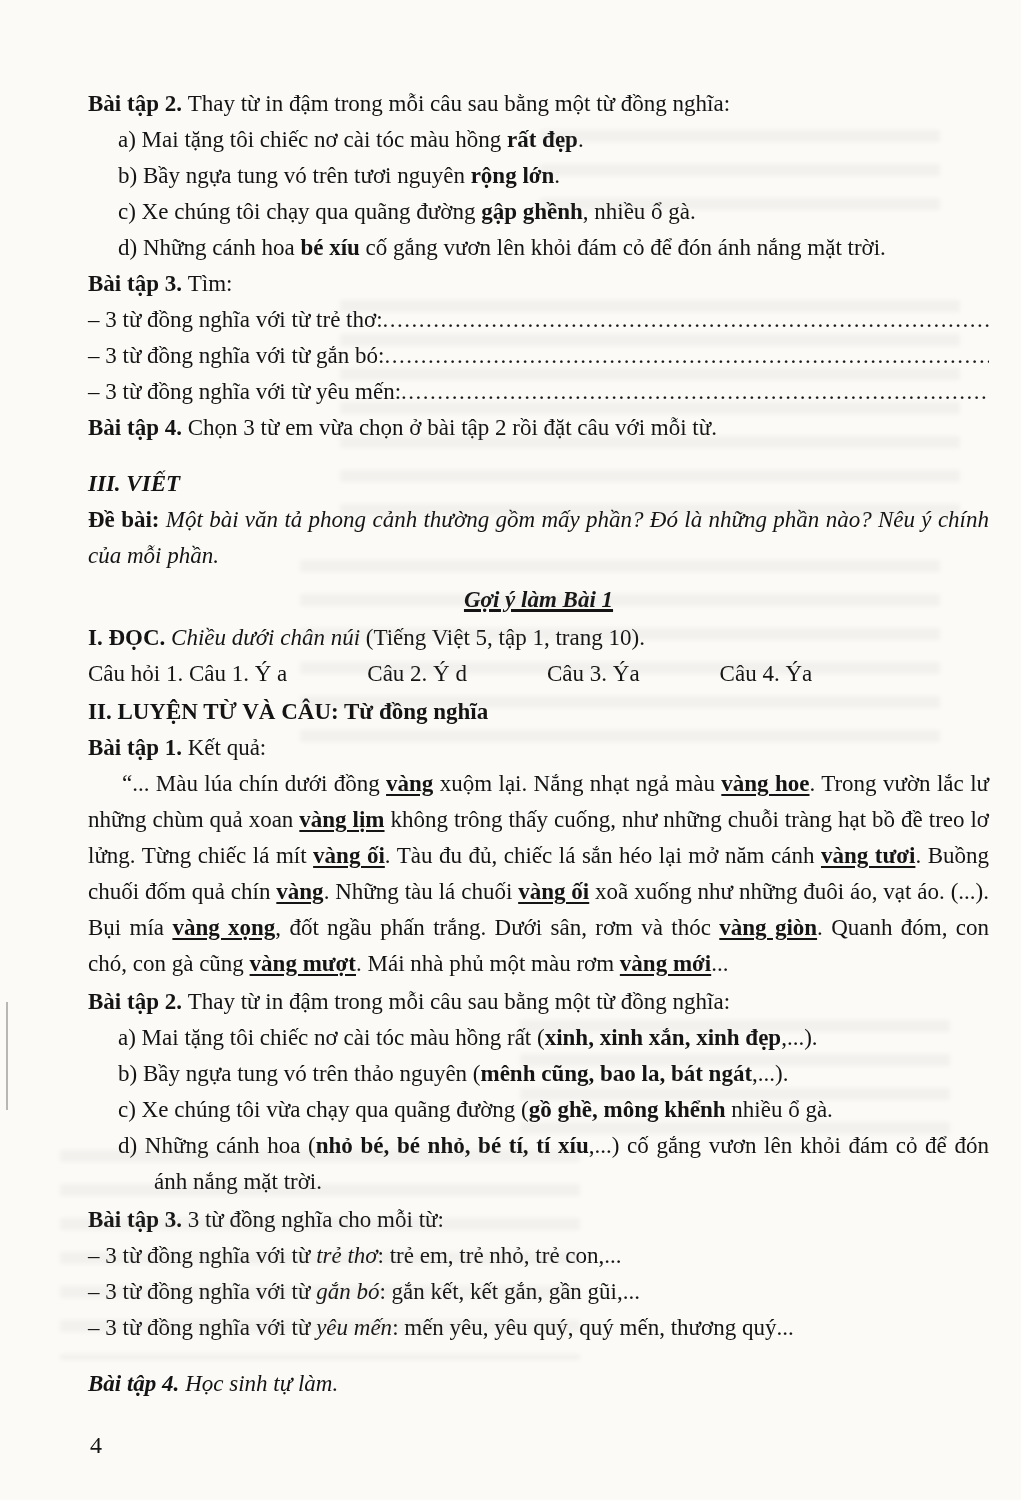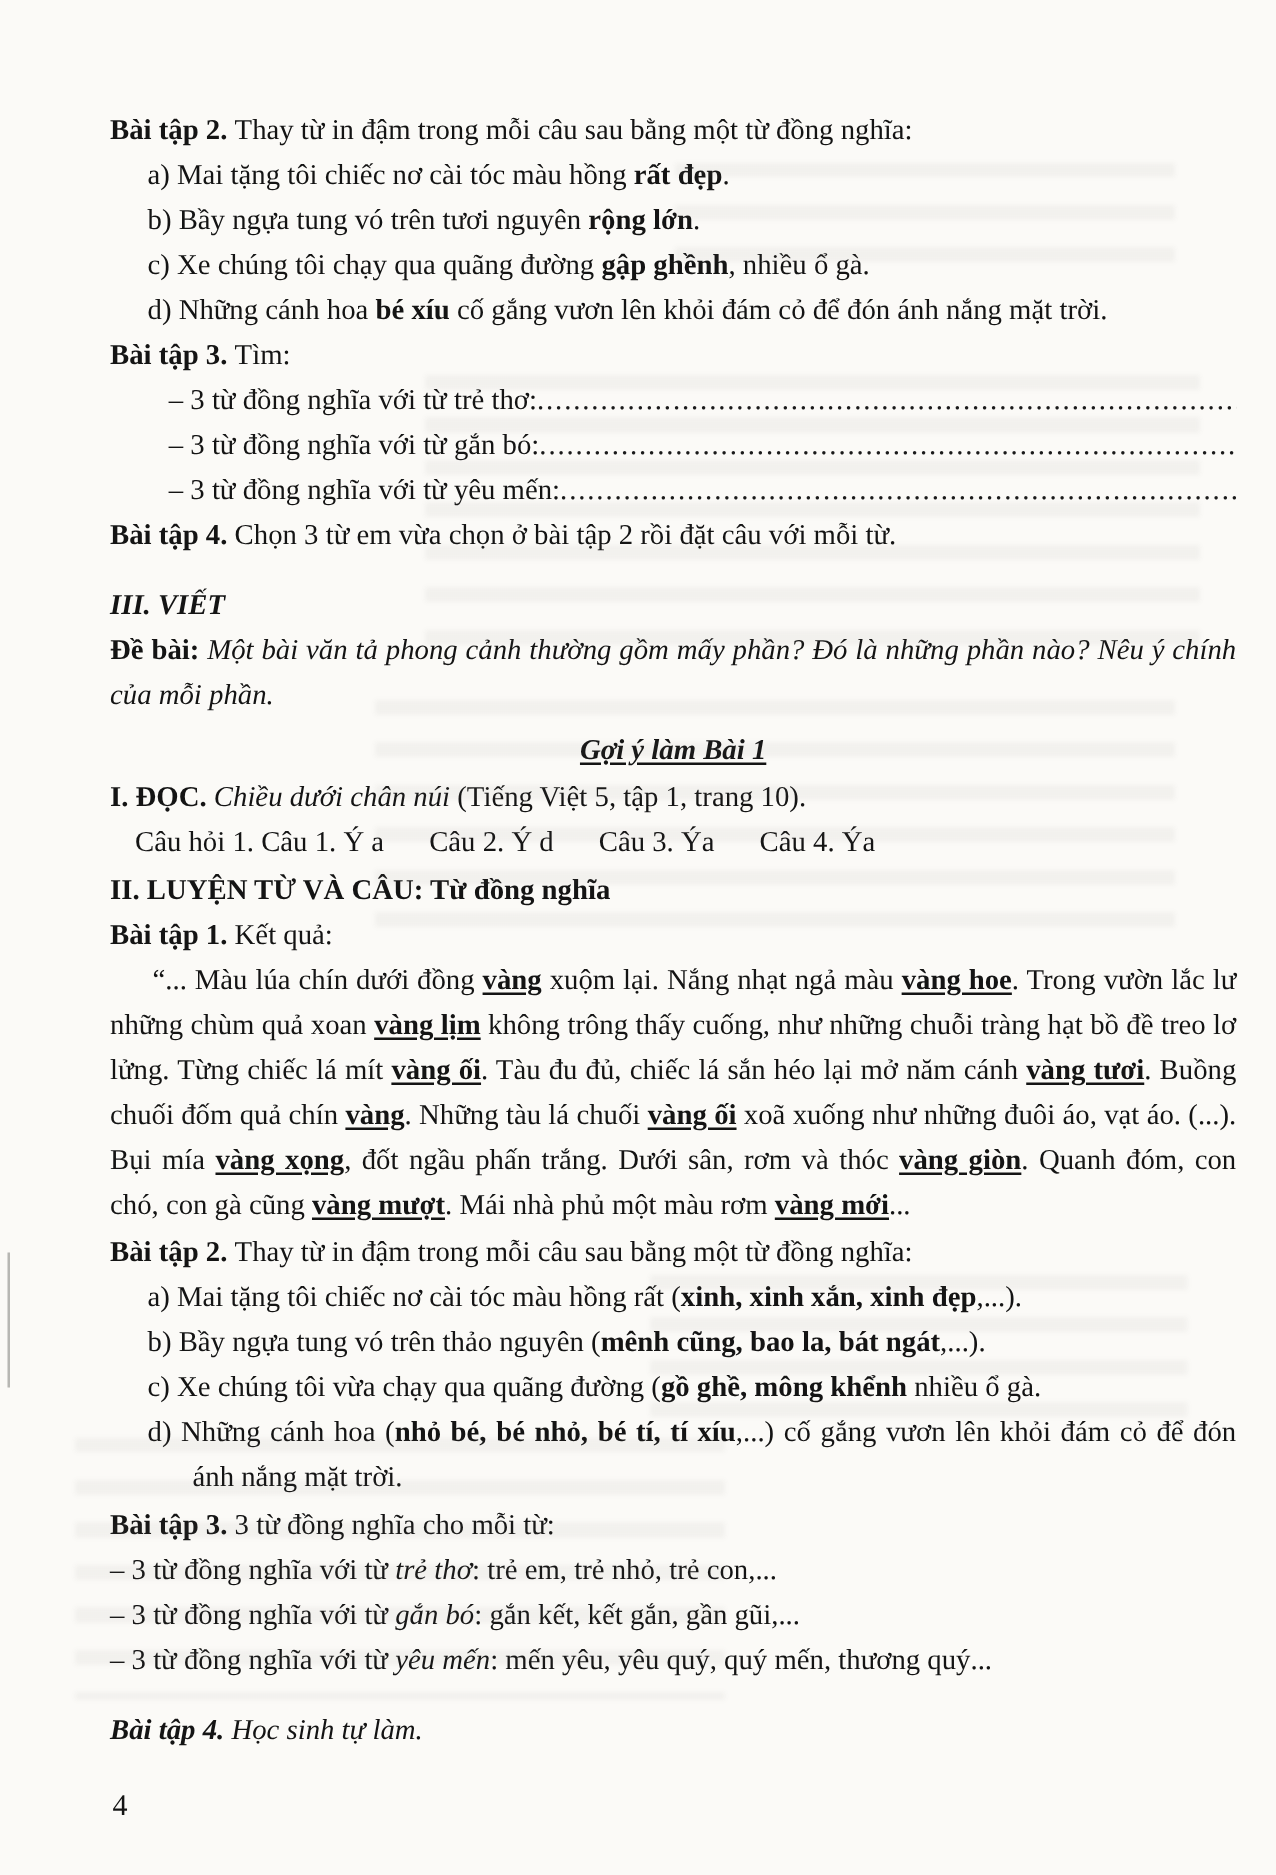--- a/index.html
+++ b/index.html
@@ -12,25 +12,25 @@
     position: relative;
     overflow: hidden;
   }
   .page { position: absolute; inset: 0; padding: 86px 32px 0 88px; border-radius: 23px; }
   .line { font-size: 23px; line-height: 36px; text-align: justify; }
   .b { font-weight: bold; }
   .i { font-style: italic; }
   .u { text-decoration: underline; text-decoration-thickness: 2px; text-underline-offset: 3px; }
   .item { padding-left: 66px; text-indent: -36px; }
   .firstindent { text-indent: 34px; }
-  .center { text-align: center; }
-  .dashline { display: flex; margin-left: 47px; }
+  .center { text-align: center; text-decoration: underline; }
+  .dashline { display: flex; }
   .dashline span:first-child { white-space: nowrap; }
   .leader { flex: 1; overflow: hidden; white-space: nowrap; letter-spacing: 1.5px; color: #1a1a1a; }
-  .spread { display: flex; gap: 36px; text-align: center; margin-left: 20px; }
+  .spread { display: flex; gap: 80px; text-align: center; }
   .mt2 { margin-top: 2px; } .mt4 { margin-top: 20px; font-style: italic; } .mt8 { margin-top: 8px; }
   .pagenum { position: absolute; left: 90px; top: 1432px; font-size: 24px; }
   
   .bleed {
     position: absolute; pointer-events: none;
     filter: blur(2px); opacity: .55;
     background: repeating-linear-gradient(
       to bottom,
       rgba(120,118,112,.12) 0 12px,
       rgba(0,0,0,0) 12px 34px);

